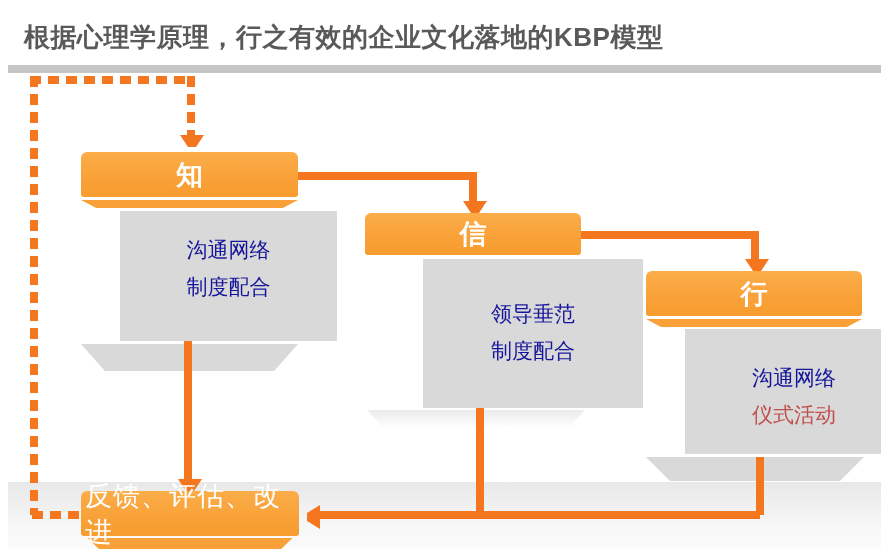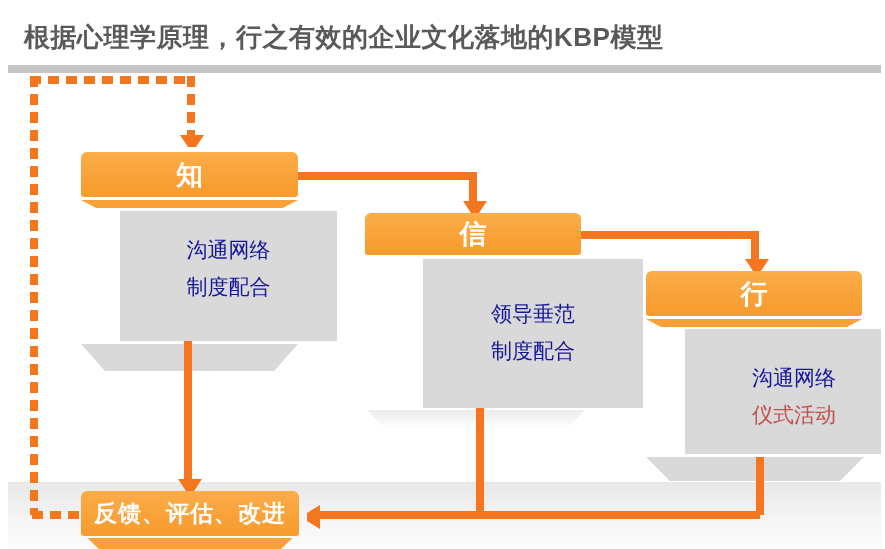--- a/index.html
+++ b/index.html
@@ -49,21 +49,21 @@
     background:linear-gradient(180deg,rgba(0,0,0,0.08),rgba(0,0,0,0));
     clip-path:polygon(1% 0,99% 0,92% 100%,8% 100%);
   }
   .txt-navy { color:#15159B; }
   .txt-red  { color:#C0504D; }
 
   .feedback-box {
     position:absolute; z-index:3;
     background:linear-gradient(180deg,#FBAD49 0%, #F9A138 60%, #F79C2D 100%);
     border-radius:6px 6px 3px 3px;
-    color:#ffffff; font-weight:bold; font-size:23px;
+    color:#ffffff; font-weight:normal; font-size:27px;
     display:flex; align-items:center; justify-content:center;
     letter-spacing:1px;
   }
   .feedback-trap {
     position:absolute; z-index:1; background:#F9A138;
     clip-path:polygon(3% 0,97% 0,89% 100%,11% 100%);
   }
 
   
   .line { position:absolute; background:#F4771F; z-index:2; }

